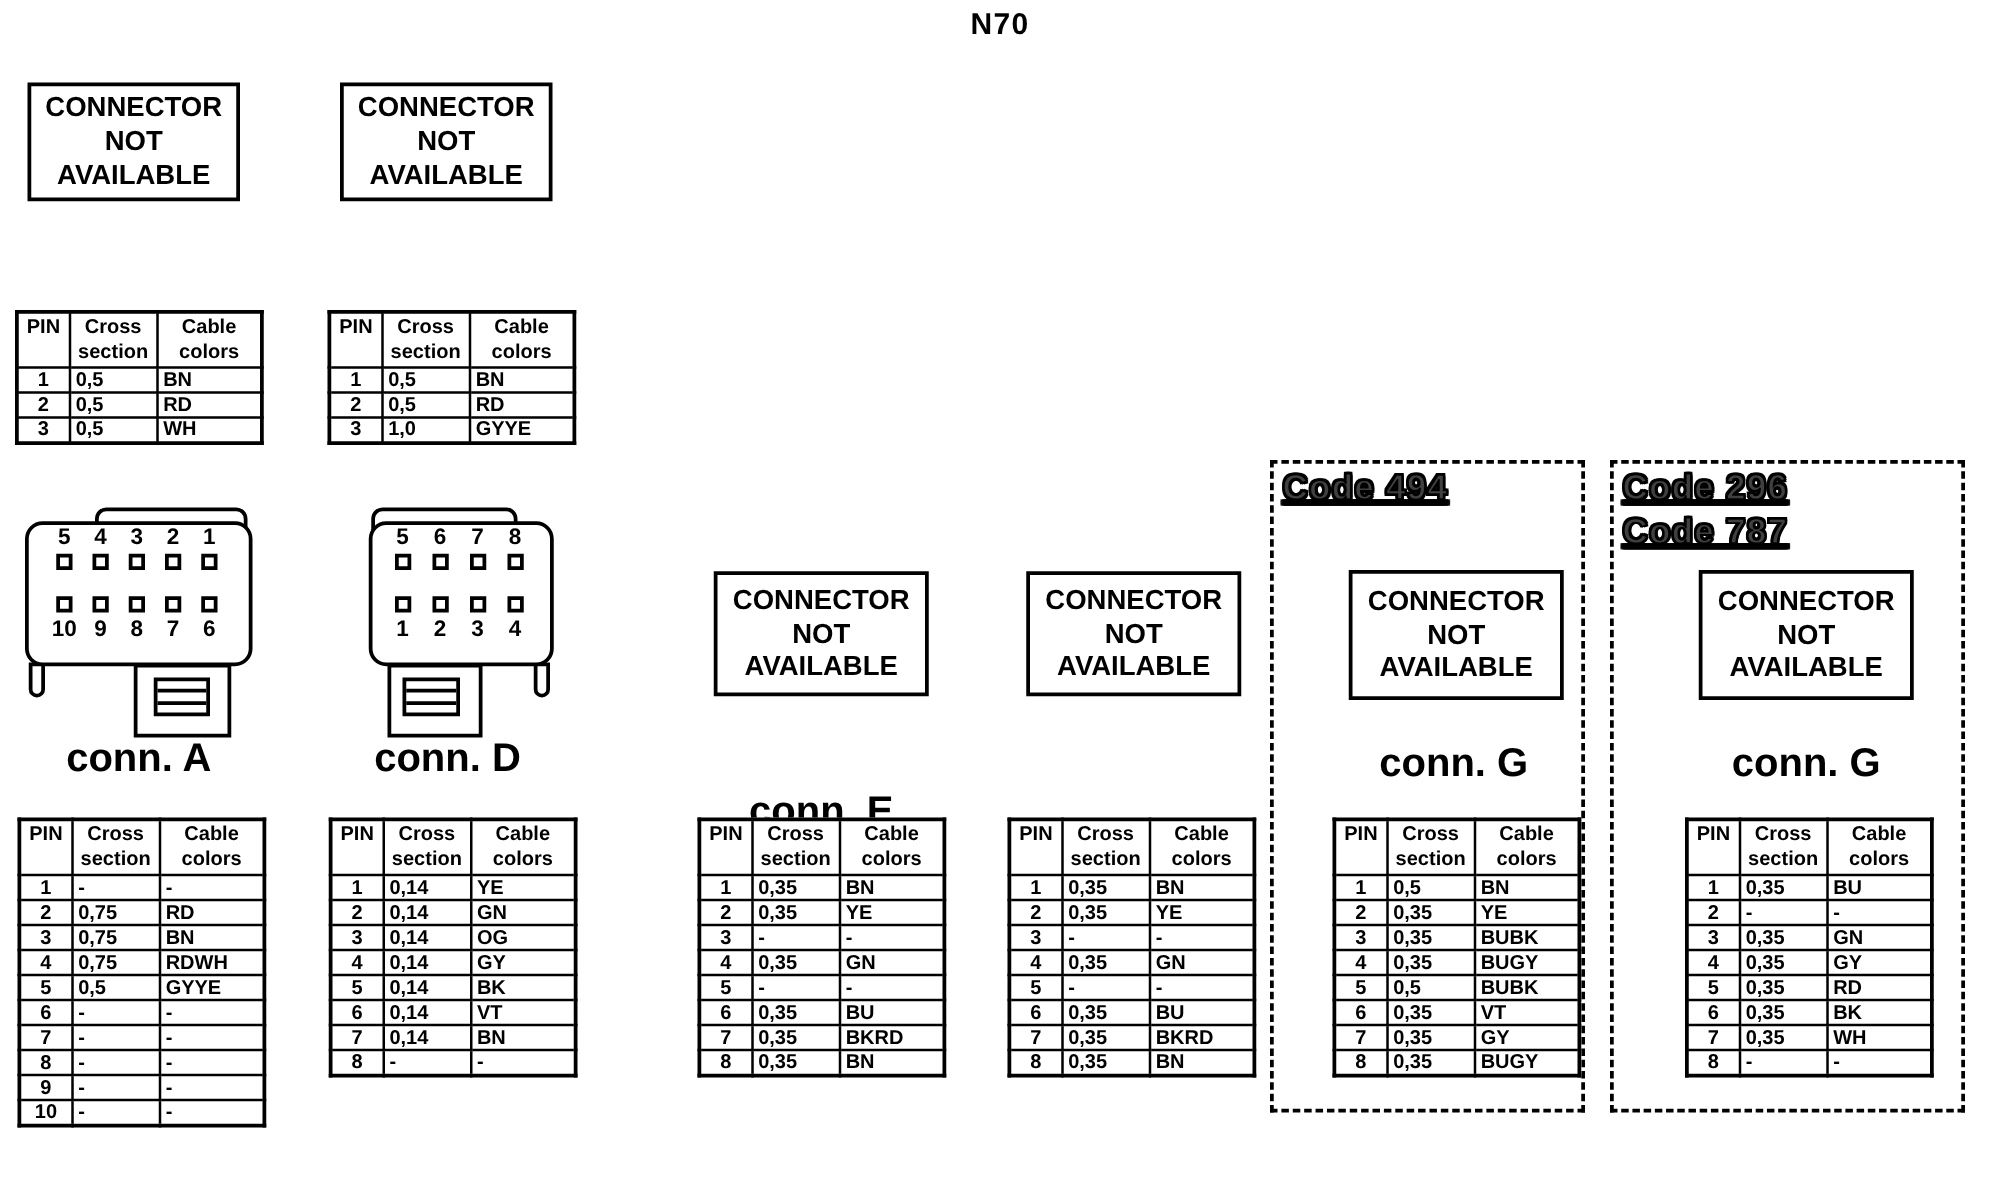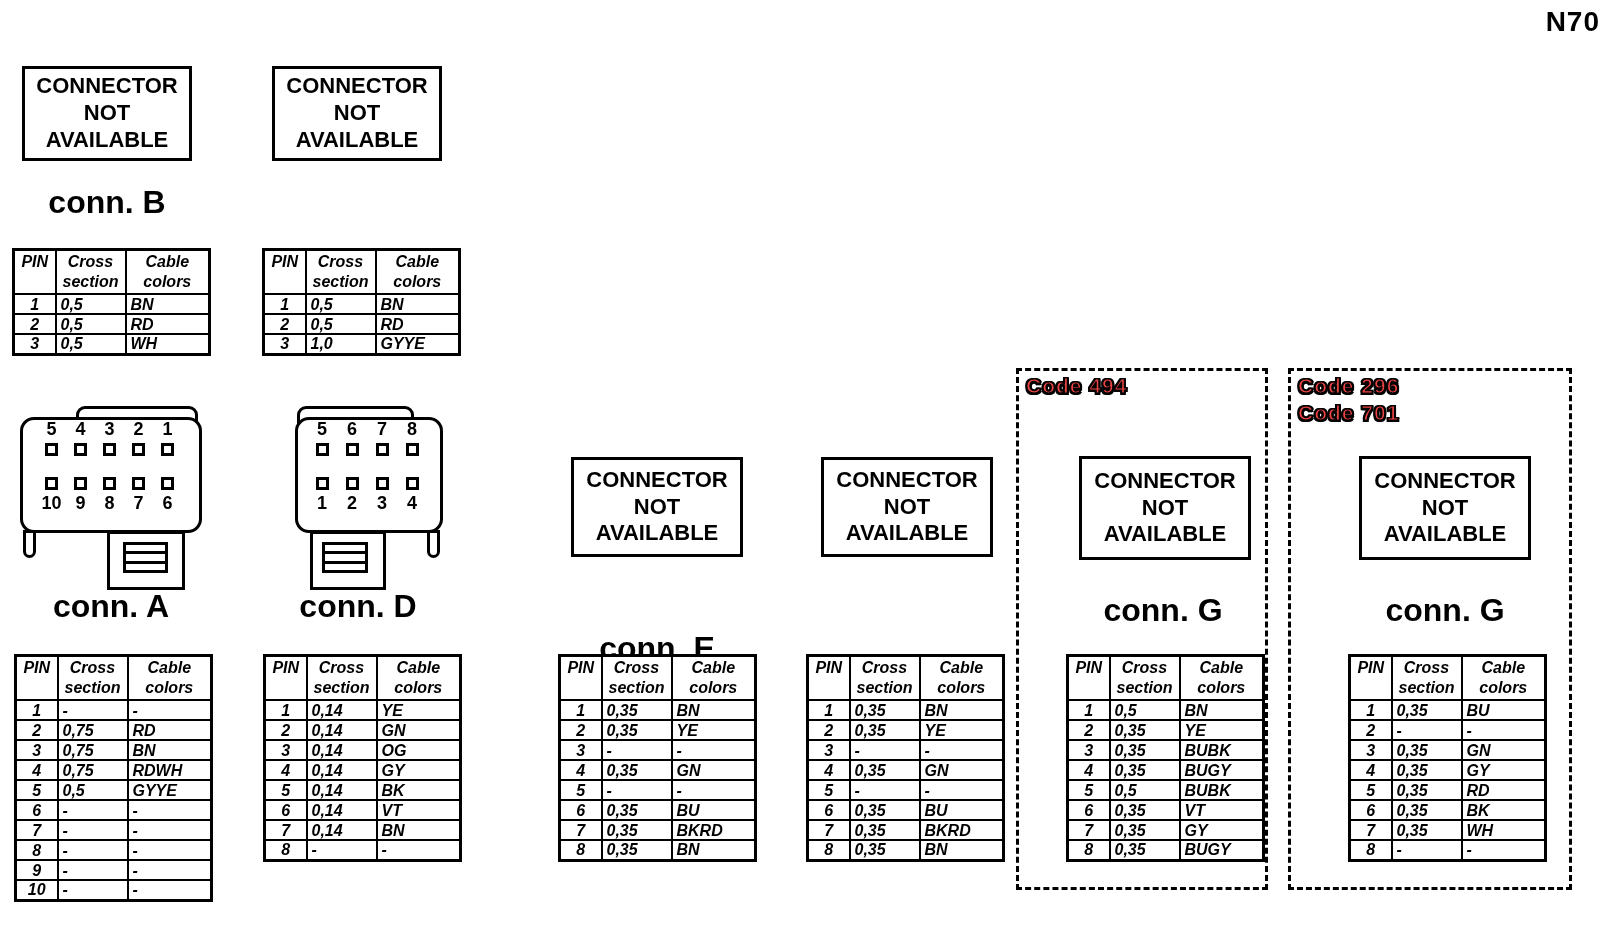--- a/index.html
+++ b/index.html
@@ -11,22 +11,22 @@
     background: #ffffff;
     overflow: hidden;
     font-family: "Liberation Sans", sans-serif;
     color: #000;
   }
 
   
   .title {
     position: absolute;
     left: 0; top: 6px; width: 1600px;
-    text-align: right;
-    font-size: 28px;
+    text-align: center;
+    font-size: 24px;
     font-weight: bold;
     letter-spacing: 1px;
   }
 
   
   .cna {
     position: absolute;
     border: 3px solid #000;
     background: #fff;
     display: flex;
@@ -44,21 +44,21 @@
   
   .conn-label {
     position: absolute;
     width: 170px;
     text-align: center;
     font-size: 32px;
     font-weight: bold;
   }
 
   
-  .table-wrap { position: absolute; font-style: italic; }
+  .table-wrap { position: absolute; }
   table.pin-table {
     border-collapse: collapse;
     border: 3px solid #000;
     background: #fff;
     font-family: "Liberation Sans", sans-serif;
   }
   table.pin-table th, table.pin-table td {
     border: 2px solid #000;
     font-size: 16px;
     font-weight: bold;
@@ -105,59 +105,59 @@
   .sq-cell { display: flex; align-items: center; justify-content: center; height: 14px; }
   .pin-sq { width: 13px; height: 13px; border: 3px solid #000; background: #fff; }
 
   
   .code-box {
     position: absolute;
     border: 3px dashed #000;
     background: transparent;
   }
   .code-label {
-    font-size: 21px;
+    font-size: 28px;
     font-weight: bold;
     letter-spacing: 1px;
     margin: 3px 0 2px 7px;
     width: max-content;
-    color: #ef4444;
+    color: #404040;
     -webkit-text-stroke: 1.2px #000;
     text-shadow: -1.5px -1.5px 0 #000, 1.5px -1.5px 0 #000,
                  -1.5px 1.5px 0 #000, 1.5px 1.5px 0 #000,
                  -1.5px 0 0 #000, 1.5px 0 0 #000,
                  0 -1.5px 0 #000, 0 1.5px 0 #000;
+    text-decoration: underline;
   }
 </style>
 </head>
 <body>
 
 <div class="page">
 
   <div class="title">N70</div>
 
   <div class="code-box" style="left:1016px; top:368px; width:252px; height:522px;">
     <div class="code-label">Code 494</div>
   </div>
   <div class="code-box" style="left:1288px; top:368px; width:284px; height:522px;">
     <div class="code-label">Code 296</div>
-    <div class="code-label">Code 701</div>
+    <div class="code-label">Code 787</div>
   </div>
 
   <div class="cna" style="left:22px; top:66px; width:170px; height:95px;">
     <div class="cna-text">CONNECTOR
 NOT
 AVAILABLE</div>
   </div>
   <div class="cna" style="left:272px; top:66px; width:170px; height:95px;">
     <div class="cna-text">CONNECTOR
 NOT
 AVAILABLE</div>
   </div>
-  <div class="conn-label" style="left:22px; top:184px;">conn. B</div>
 
   <div class="table-wrap" style="left:12px; top:248px;">
     <table class="pin-table">
       <thead>
           <tr>
         <th class="col-pin">PIN</th>
         <th class="col-cross">Cross
 section</th>
         <th class="col-cable">Cable
 colors</th>

